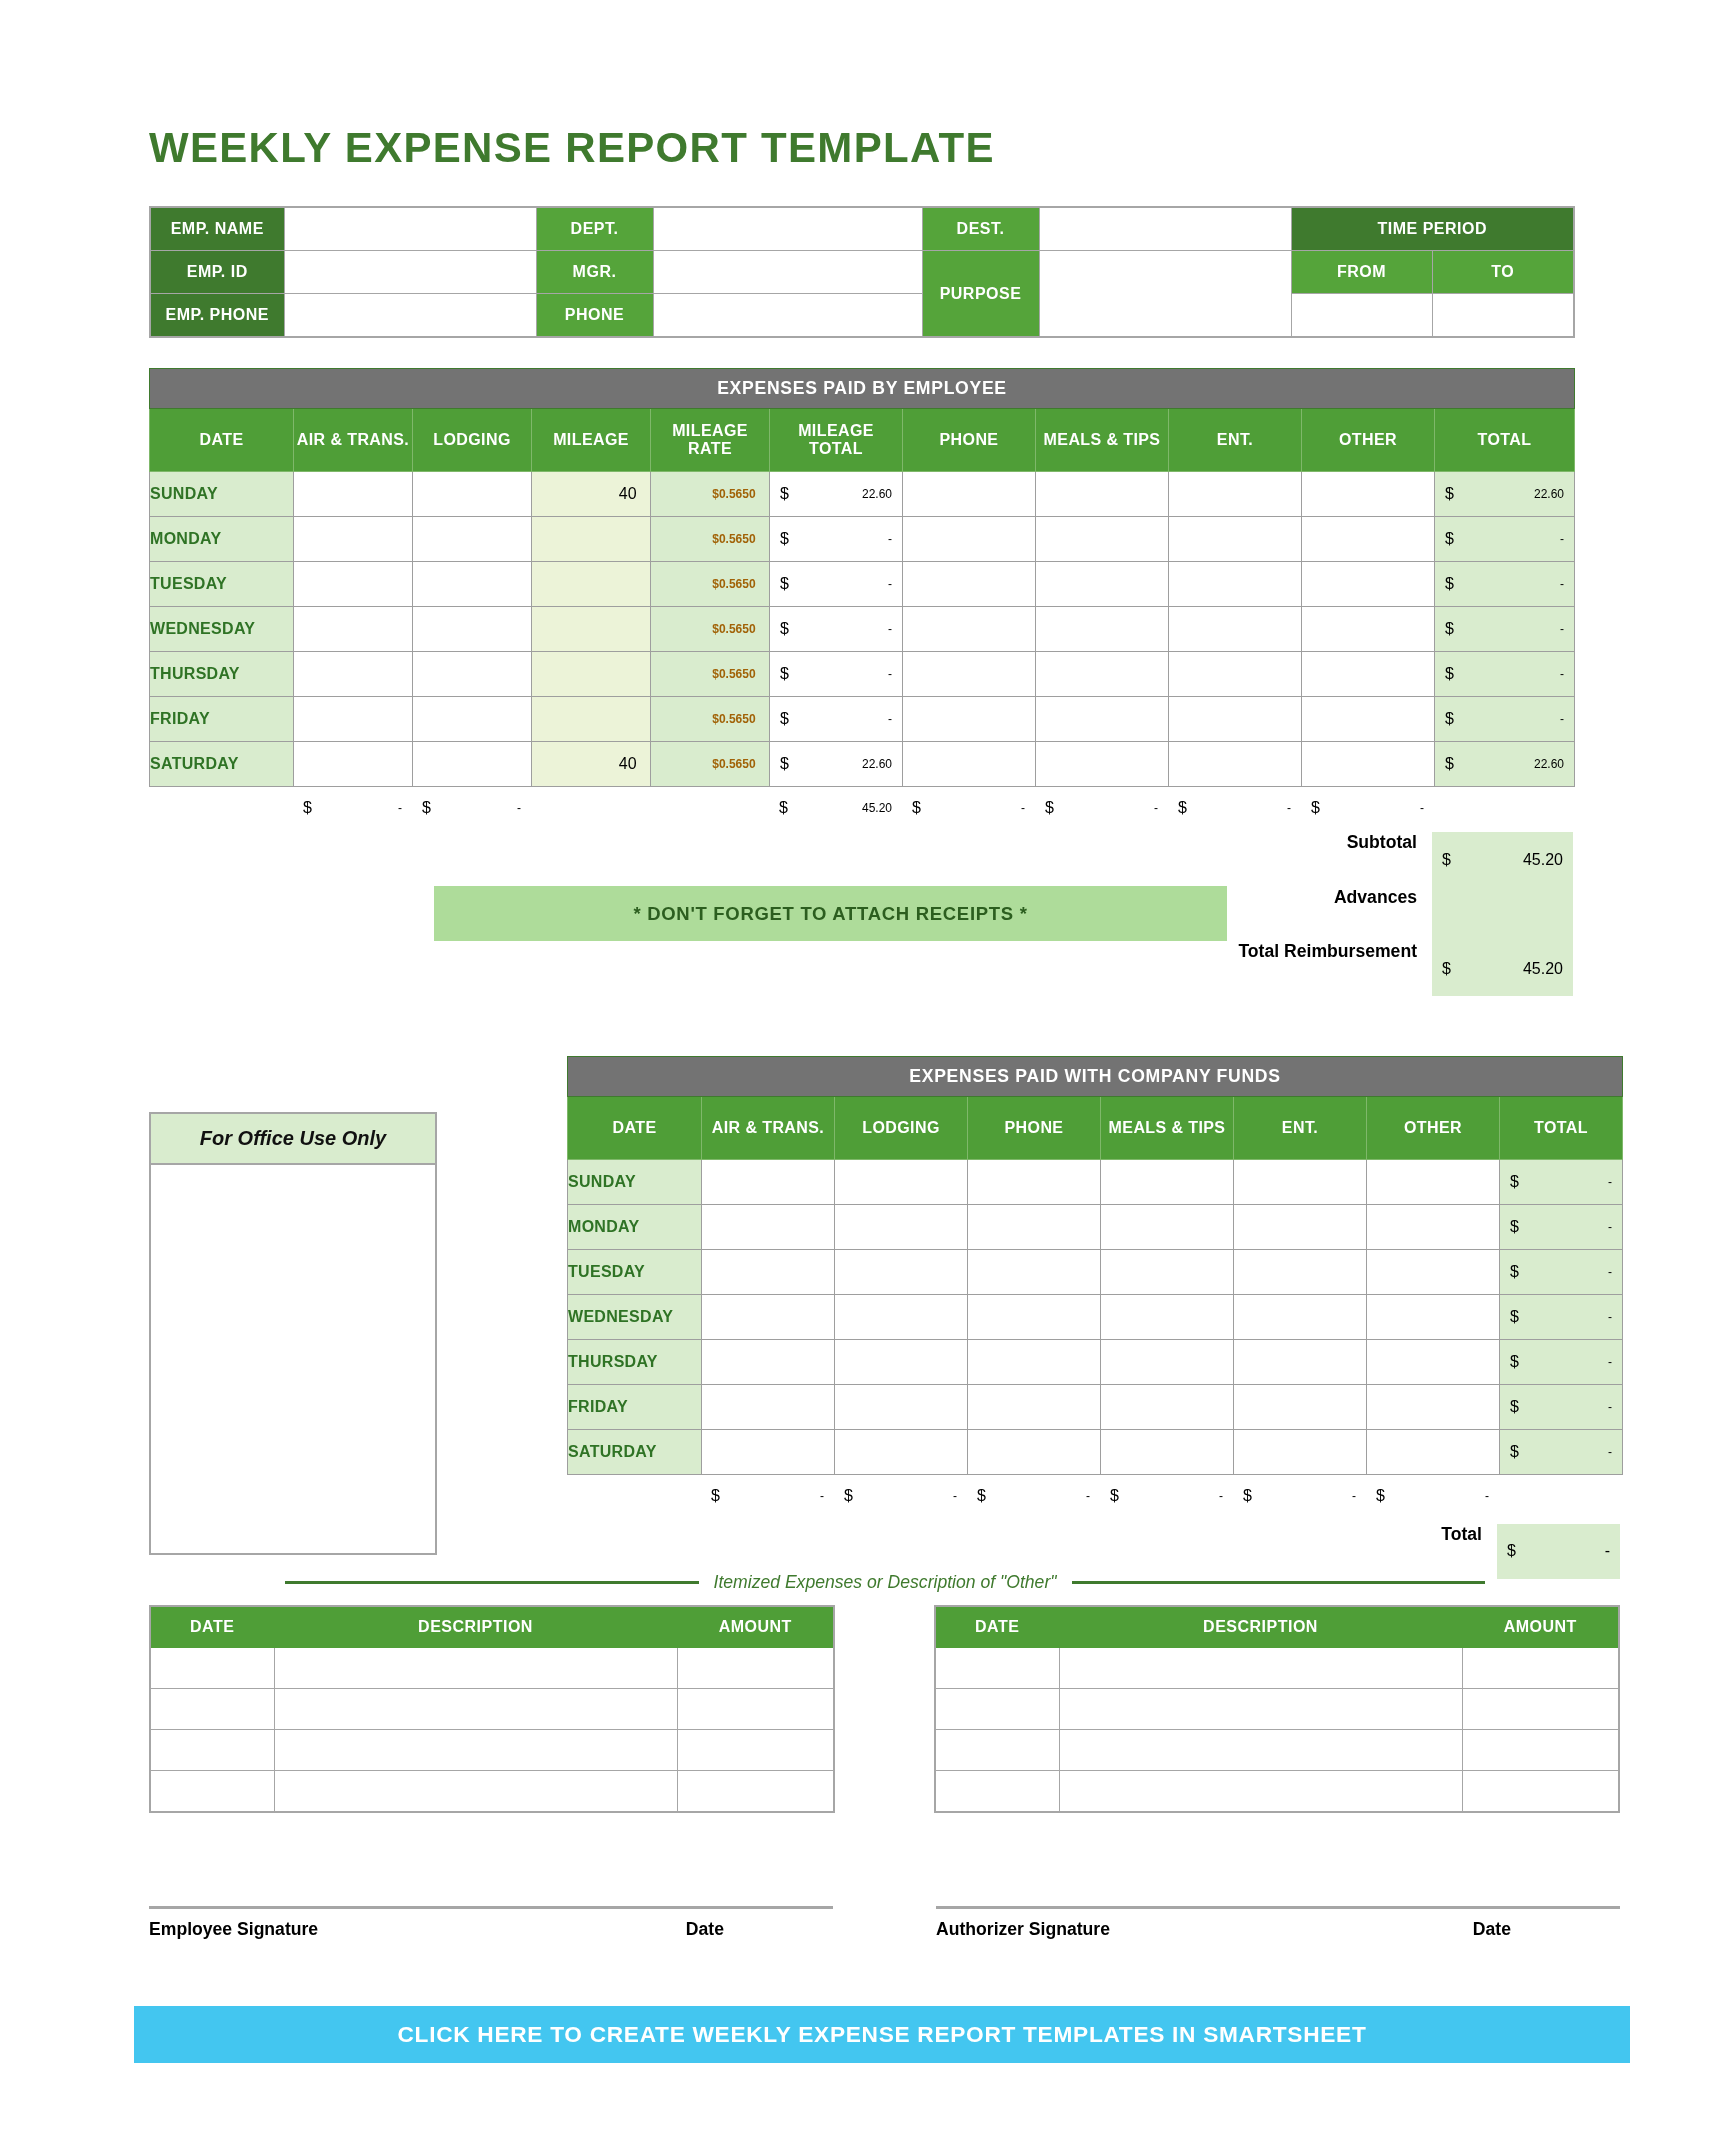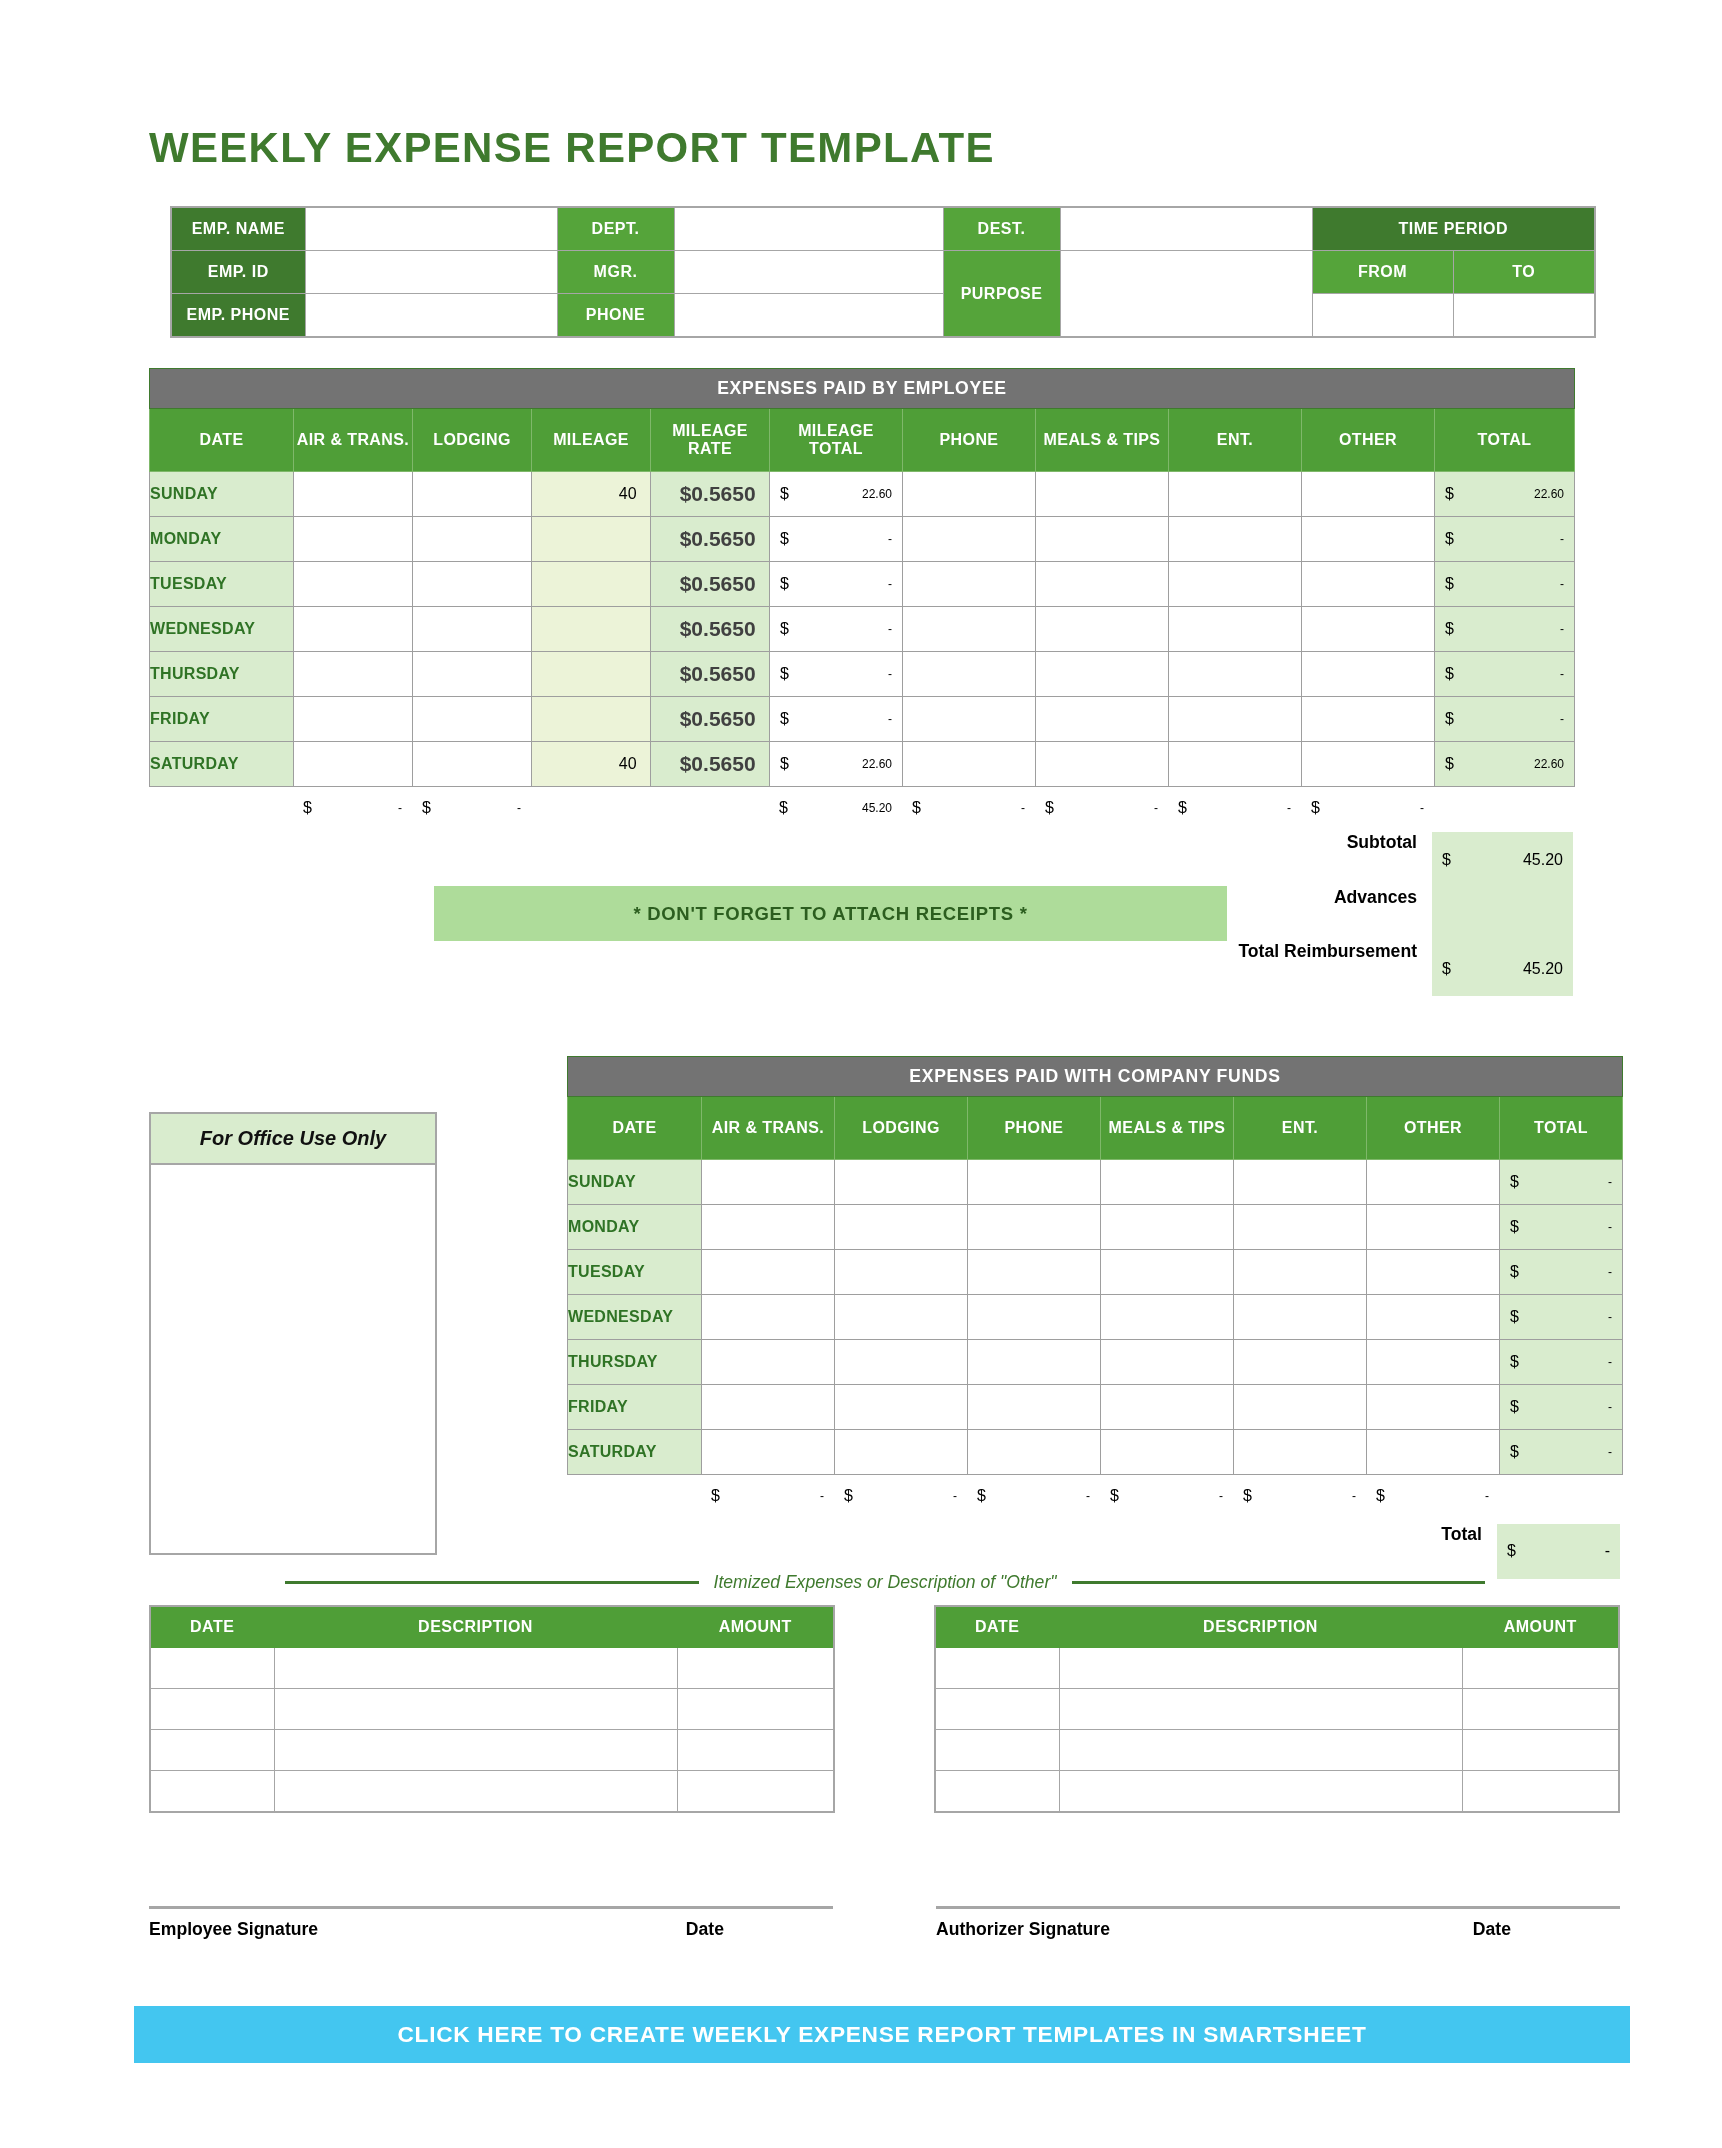--- a/index.html
+++ b/index.html
@@ -37,21 +37,21 @@
   table {
     border-collapse: collapse;
     table-layout: fixed;
   }
   td, th {
     padding: 0;
     margin: 0;
   }
 
   
-  .info-wrap { margin-top: 34px; margin-left: 21px; }
+  .info-wrap { margin-top: 34px; }
   table.info {
     width: 1424px;
     border: 2.5px solid #a6a6a6;
   }
   table.info td {
     height: 42px;
     border: 1.7px solid #a6a6a6;
     font-size: 16px;
     font-weight: bold;
     letter-spacing: 0.5px;
@@ -120,23 +120,23 @@
     text-align: right;
     padding-right: 13.4px;
     font-size: 16px;
     color: #000;
   }
   td.rate {
     background: #d9ecce;
     border: 1.7px solid #9e9e9e;
     text-align: right;
     padding-right: 13.4px;
-    font-size: 21px;
-    font-weight: bold;
-    color: #404040;
+    font-size: 12px;
+    font-weight: bold;
+    color: #a16207;
   }
   td.money {
     background: #ffffff;
     border: 1.7px solid #9e9e9e;
     font-size: 16px;
     color: #000;
   }
   td.money-green {
     background: #d9ecce;
     border: 1.7px solid #9e9e9e;

